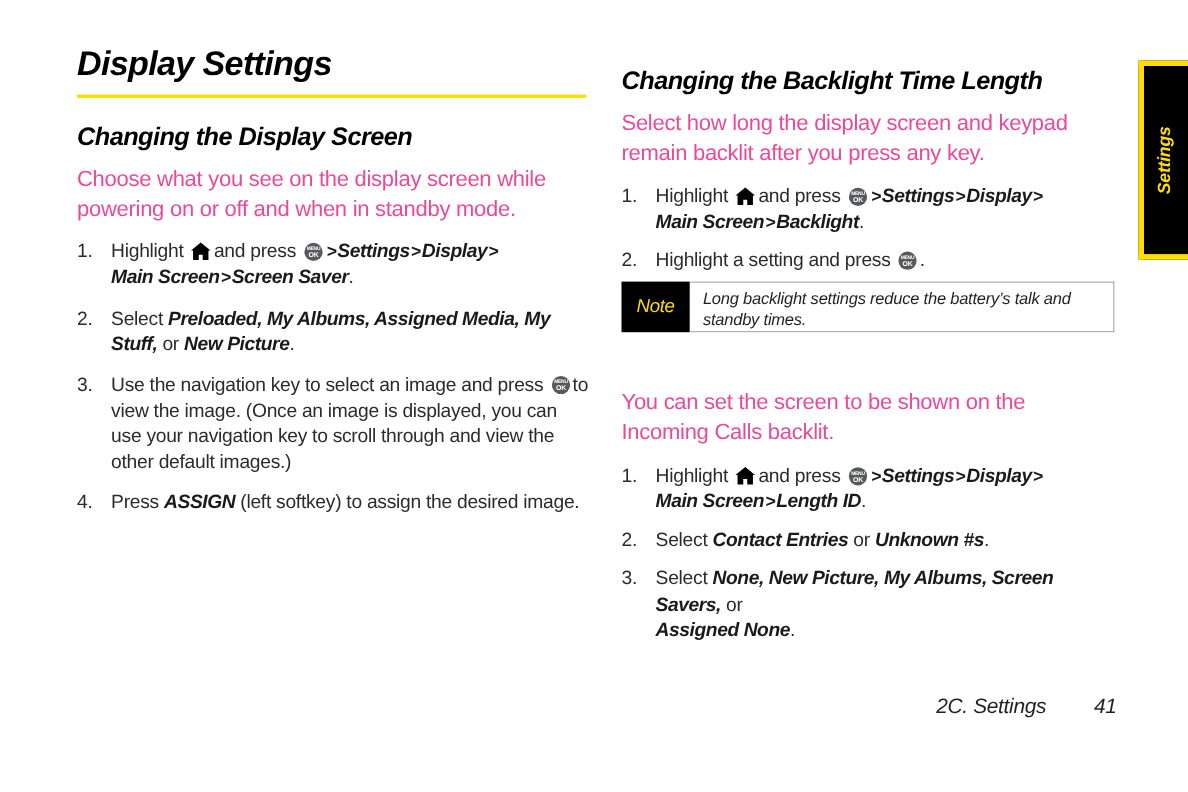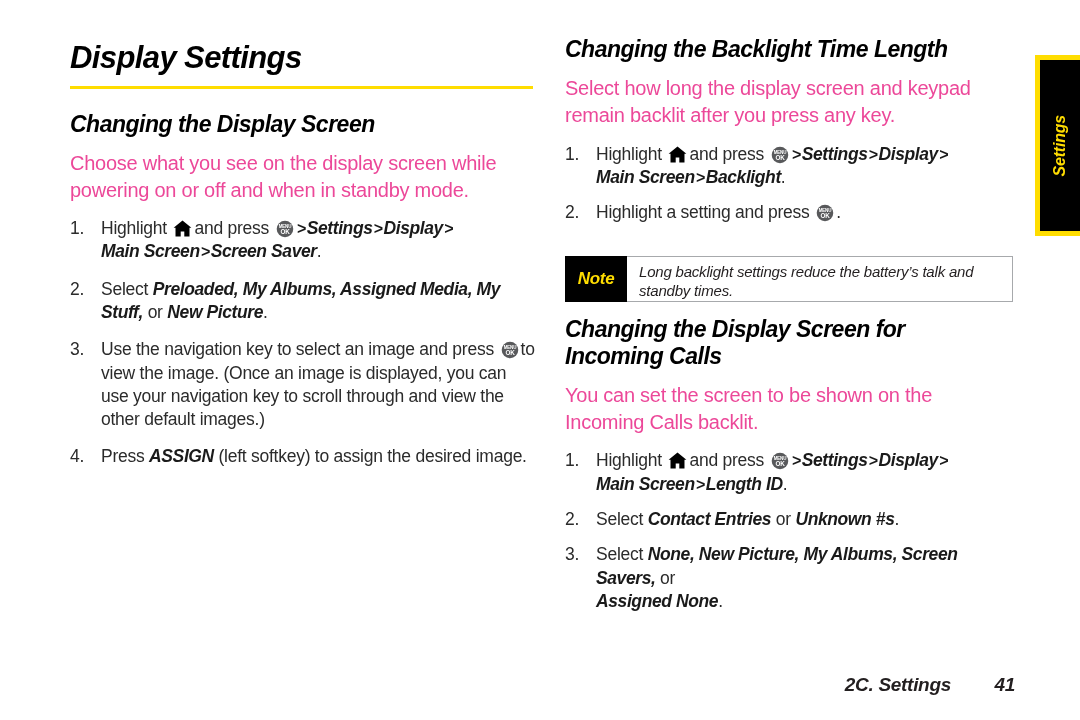--- a/index.html
+++ b/index.html
@@ -25,21 +25,21 @@
   
   .col-left {
     position: absolute;
     left: 70px;
     top: 42px;
     width: 465px;
   }
   .col-right {
     position: absolute;
     left: 565px;
-    top: 36px;
+    top: 60px;
     width: 450px;
   }
 
   
   .page-title {
     font-style: italic;
     font-weight: bold;
     font-size: 31px;
     letter-spacing: -0.6px;
     line-height: 1.05;
@@ -139,21 +139,21 @@
     width: 448px;
     height: 46px;
     display: flex;
     box-sizing: border-box;
   }
   .note-label {
     width: 62px;
     background: #000000;
     color: #ffdd00;
     font-style: italic;
-    font-weight: bold;
+    font-weight: normal;
     font-size: 17px;
     display: flex;
     align-items: center;
     justify-content: center;
     flex: 0 0 62px;
     letter-spacing: -0.3px;
   }
   .note-body {
     flex: 1;
     border: 1px solid #a7a9ac;
@@ -190,27 +190,27 @@
     font-weight: bold;
     font-size: 16px;
     letter-spacing: -0.2px;
     white-space: nowrap;
   }
 
   
   .footer {
     position: absolute;
     left: 565px;
-    top: 674px;
+    top: 632px;
     width: 450px;
     display: flex;
     justify-content: flex-end;
     align-items: baseline;
     font-style: italic;
-    font-weight: bold;
+    font-weight: normal;
     font-size: 19px;
     color: #231f20;
     letter-spacing: -0.3px;
   }
   .footer .chap { margin-right: 38px; }
   .footer .pageno { min-width: 26px; text-align: right; }
 </style>
 </head>
 <body>
 
@@ -300,21 +300,20 @@
             <circle cx="10" cy="10" r="9.2" fill="#58595b"></circle>
             <text x="10" y="8.4" font-family="Liberation Sans, sans-serif" font-size="5" font-weight="bold" fill="#fff" text-anchor="middle">MENU</text>
             <text x="10" y="15.4" font-family="Liberation Sans, sans-serif" font-size="7" font-weight="bold" fill="#fff" text-anchor="middle">OK</text>
           </svg>
         </span><span>.</span>
       </li>
     </ol>
 
     <div style="height:92px"></div>
 
-    <h2 class="h2"><span>Changing the Display Screen for</span><br><span>Incoming Calls</span></h2>
 
     <p class="body">You can set the screen to be shown on the Incoming Calls backlit.</p>
 
     <ol class="steps">
       <li>
         <span class="num">1.</span><span>Highlight</span>
         <span class="icon-home">
           <svg viewBox="0 0 20 18" width="19" height="17" xmlns="http://www.w3.org/2000/svg">
             <path d="M10 0.5 L0.6 8.2 L2.6 8.2 L2.6 17.4 L8.1 17.4 L8.1 12.2 L11.9 12.2 L11.9 17.4 L17.4 17.4 L17.4 8.2 L19.4 8.2 Z" fill="#000"></path>
           </svg>

